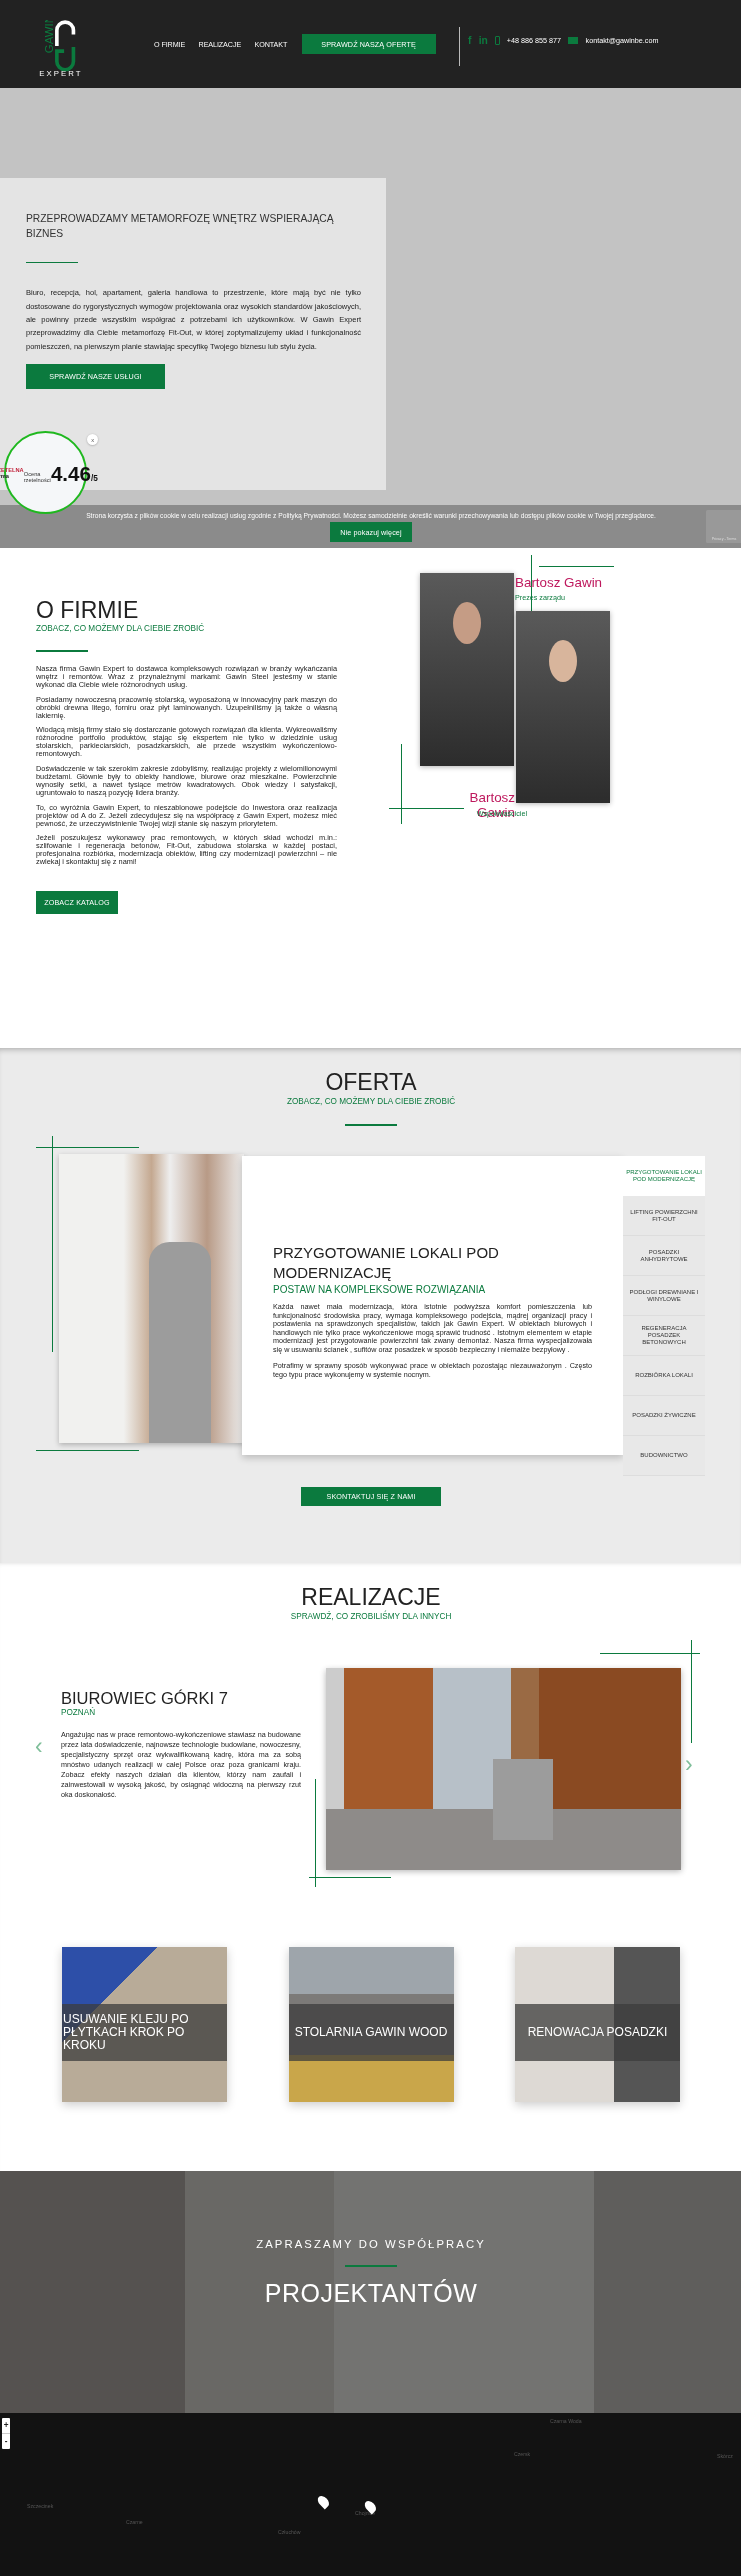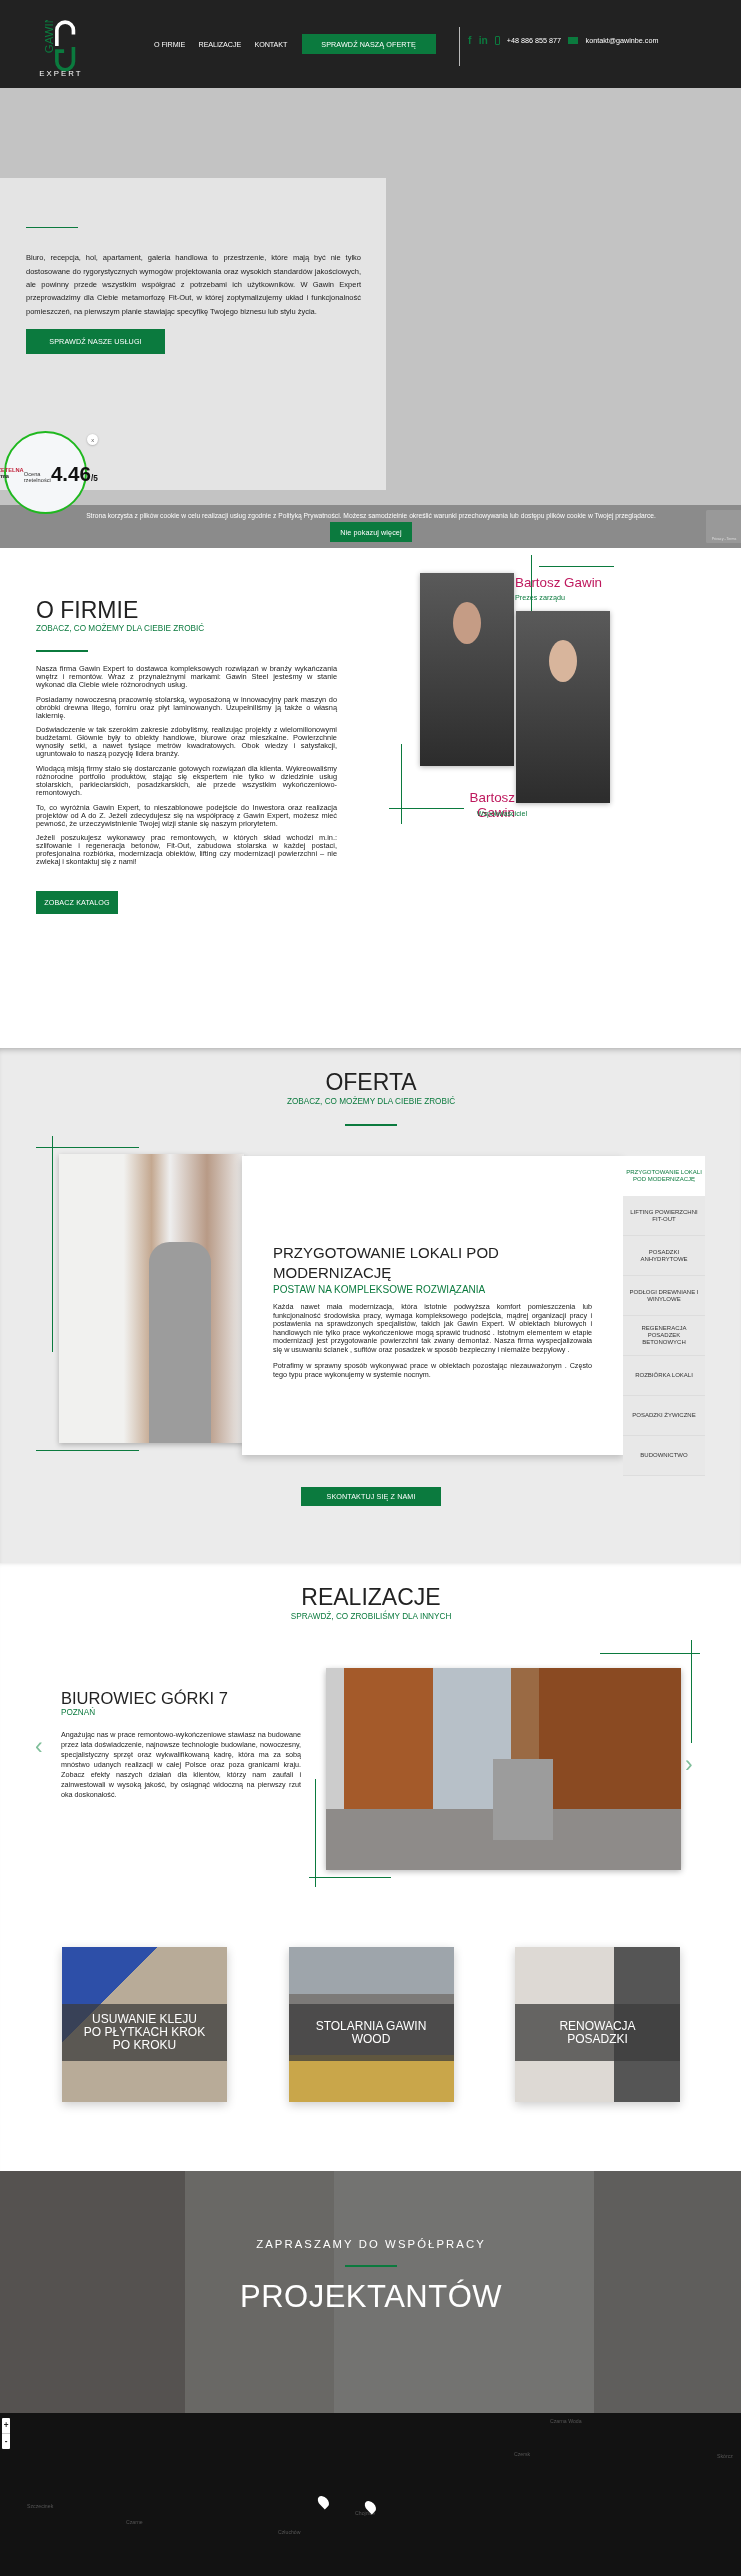--- a/index.html
+++ b/index.html
@@ -76,28 +76,28 @@
 #real .subt{position:absolute;width:100%;text-align:center;top:49px;font-size:8.2px;color:#0b7a3e}
 #real .arrow{position:absolute;font-size:23px;color:#7fbf9a;font-weight:100}
 #real-title{position:absolute;left:61px;top:126px;font-size:16.5px;font-weight:normal;color:#222}
 #real-city{position:absolute;left:61px;top:145px;font-size:8.2px;color:#0b7a3e}
 #real-text{position:absolute;left:61px;top:167px;width:240px;font-size:7.2px;line-height:10px;text-align:justify;color:#222}
 #real-img{position:absolute;left:326px;top:105px;width:355px;height:202px;background:linear-gradient(90deg,#ccc 0 5%,#a45a2a 5% 30%,#b7c0c8 30% 52%,#9a6a44 52% 60%,#8a4a22 60%);box-shadow:0 1.5px 6.2px rgba(0,0,0,.3)}
 #real-img .floor{position:absolute;left:0;bottom:0;width:100%;height:30%;background:#8e8b89}
 #real-img .desk{position:absolute;left:47%;top:45%;width:17%;height:40%;background:#9c9c9c}
 #cards{position:absolute;left:62px;top:384px;width:618px;display:flex;justify-content:space-between}
 .card{width:165px;height:155px;position:relative;overflow:hidden;box-shadow:0 3.1px 9.3px rgba(0,0,0,.2)}
-.card .band{position:absolute;left:0;top:57px;width:100%;height:57px;background:rgba(60,60,60,.75);display:flex;align-items:center;justify-content:center;text-align:center;color:#fff;font-size:12px;line-height:13px;padding:0 20px}
+.card .band{position:absolute;left:0;top:57px;width:100%;height:57px;background:rgba(60,60,60,.75);display:flex;align-items:center;justify-content:center;color:#fff;font-size:12px;line-height:13px;padding:0 1px}
 
 
 #proj{position:relative;height:242px;background:linear-gradient(90deg,#6d6966 0 25%,#8c8a86 25% 45%,#9c9c98 45% 80%,#7d7c78 80%);}
 #proj::after{content:"";position:absolute;inset:0;background:rgba(40,40,40,.35)}
 #proj .pre{position:absolute;z-index:2;width:100%;text-align:center;top:67px;color:#fff;font-size:11.3px;letter-spacing:2.1px}
 #proj .hr{position:absolute;z-index:2;left:345px;top:94px}
-#proj .big{position:absolute;z-index:2;width:100%;text-align:center;top:108px;color:#fff;font-size:31px;letter-spacing:0.5px}
+#proj .big{position:absolute;z-index:2;width:100%;text-align:center;top:108px;color:#fff;font-size:25px;letter-spacing:0.5px}
 
 
 #map{position:relative;height:206px;background:#121212;overflow:hidden}
 #map .zoom{position:absolute;left:2.1px;top:5.2px;width:8.2px;background:#fff;border-radius:1px}
 #map .zoom div{height:15.5px;display:flex;align-items:center;justify-content:center;font-size:8.2px;font-weight:bold;border-bottom:0.5px solid #ccc}
 #map .pin{position:absolute;width:9.3px;height:13.4px;background:#fff;border-radius:50% 50% 50% 0;transform:rotate(-45deg)}
 #map .city{position:absolute;color:#555;font-size:5.2px}
 </style>
 </head>
 <body>
@@ -121,20 +121,21 @@
     <span class="soc">in</span>
     <span style="display:inline-block;width:4.6px;height:8.8px;border:1px solid #0b7a3e;border-radius:1px"></span>
     <a>+48 886 855 877</a>
     <span style="display:inline-block;width:10.3px;height:7.2px;background:#0b7a3e"></span>
     <a>kontakt@gawinbe.com</a>
   </div>
 </header>
 
 <section id="hero">
   <div id="hero-box">
+    <div id="hero-sub">PRZEPROWADZAMY METAMORFOZĘ WNĘTRZ WSPIERAJĄCĄ BIZNES</div>
     <div class="hr"></div>
     <p id="hero-text">Biuro, recepcja, hol, apartament, galeria handlowa to przestrzenie, które mają być nie tylko dostosowane do rygorystycznych wymogów projektowania oraz wysokich standardów jakościowych, ale powinny przede wszystkim współgrać z potrzebami ich użytkowników. W Gawin Expert przeprowadzimy dla Ciebie metamorfozę Fit-Out, w której zoptymalizujemy układ i funkcjonalność pomieszczeń, na pierwszym planie stawiając specyfikę Twojego biznesu lub stylu życia.</p>
     <button id="hero-btn" class="btn">SPRAWDŹ NASZE USŁUGI</button>
   </div>
 </section>
 <div id="badge-close">x</div>
 <div id="badge">
   <div class="brand"><b>RZETELNA</b> <span>Firma</span></div>
   <div class="label">Ocena rzetelności</div>
   <div class="score"><span>4.46</span><small>/5</small></div>
@@ -146,22 +147,22 @@
   <div id="recaptcha">Privacy - Terms</div>
 </div>
 
 <section id="about">
   <h2>O FIRMIE</h2>
   <div class="subt">ZOBACZ, CO MOŻEMY DLA CIEBIE ZROBIĆ</div>
   <div class="hr"></div>
   <div id="about-text">
     <p>Nasza firma Gawin Expert to dostawca kompleksowych rozwiązań w branży wykańczania wnętrz i remontów. Wraz z przynależnymi markami: Gawin Steel jesteśmy w stanie wykonać dla Ciebie wiele różnorodnych usług.</p>
     <p>Posiadamy nowoczesną pracownię stolarską, wyposażoną w innowacyjny park maszyn do obróbki drewna litego, forniru oraz płyt laminowanych. Uzupełniliśmy ją także o własną lakiernię.</p>
+    <p>Wiodącą misją firmy stało się dostarczanie gotowych rozwiązań dla klienta. Wykreowaliśmy różnorodne portfolio produktów, stając się ekspertem nie tylko w dziedzinie usług stolarskich, parkieciarskich, posadzkarskich, ale przede wszystkim wykończeniowo-remontowych.</p>
     <p>Doświadczenie w tak szerokim zakresie zdobyliśmy, realizując projekty z wielomilionowymi budżetami. Głównie były to obiekty handlowe, biurowe oraz mieszkalne. Powierzchnie wynosiły setki, a nawet tysiące metrów kwadratowych. Obok wiedzy i satysfakcji, ugruntowało to naszą pozycję lidera branży.</p>
-    <p>Wiodącą misją firmy stało się dostarczanie gotowych rozwiązań dla klienta. Wykreowaliśmy różnorodne portfolio produktów, stając się ekspertem nie tylko w dziedzinie usług stolarskich, parkieciarskich, posadzkarskich, ale przede wszystkim wykończeniowo-remontowych.</p>
     <p>To, co wyróżnia Gawin Expert, to nieszablonowe podejście do Inwestora oraz realizacja projektów od A do Z. Jeżeli zdecydujesz się na współpracę z Gawin Expert, możesz mieć pewność, że urzeczywistnienie Twojej wizji stanie się naszym priorytetem.</p>
     <p>Jeżeli poszukujesz wykonawcy prac remontowych, w których skład wchodzi m.in.: szlifowanie i regeneracja betonów, Fit-Out, zabudowa stolarska w każdej postaci, profesjonalna rozbiórka, modernizacja obiektów, lifting czy modernizacji powierzchni – nie zwlekaj i skontaktuj się z nami!</p>
   </div>
   <button id="about-btn" class="btn">ZOBACZ KATALOG</button>
 
   <div class="gl" style="left:531px;top:7.2px;width:0.5px;height:77px"></div>
   <div class="gl" style="left:539px;top:17.5px;width:75px;height:1px;left:539px"></div>
   <div class="photo" style="left:420px;top:25px;width:94px;height:193px">
       <div class="face"></div>
     </div>

